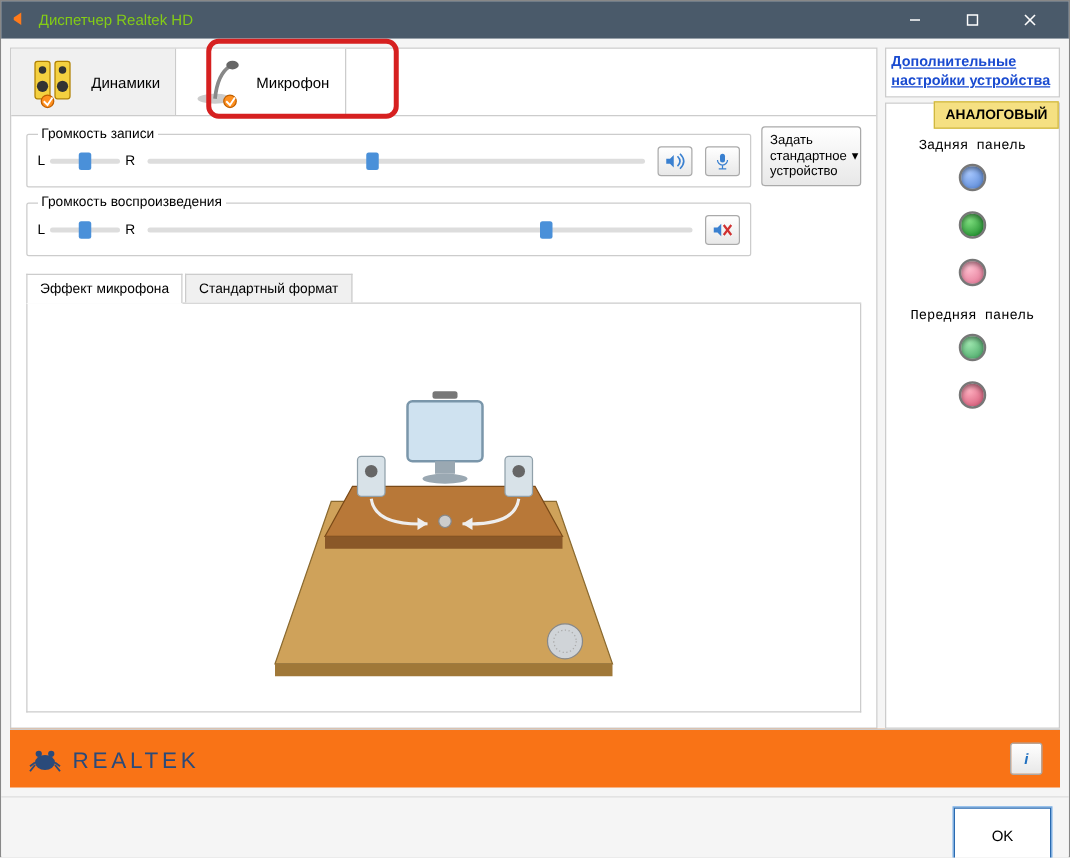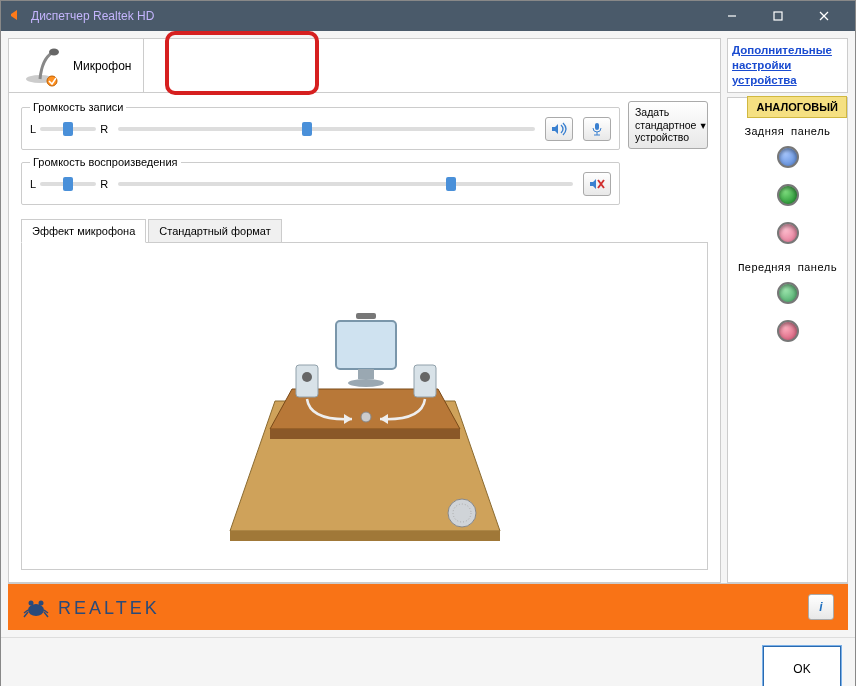--- a/index.html
+++ b/index.html
@@ -1,25 +1,25 @@
 <!DOCTYPE html>
 <html><head>
 <meta charset="utf-8">
 <style>
   * { box-sizing: border-box; margin: 0; padding: 0; }
   body { font-family: "Segoe UI", Tahoma, sans-serif; font-size: 12px; background: #fff; width: 856px; height: 686px; position: relative; }
   .window { width: 856px; height: 686px; border: 1px solid #888; background: #fff; display: flex; flex-direction: column; }
-  .titlebar { background: #4a5a6a; color: #c4b5fd; height: 30px; display: flex; align-items: center; padding: 0 8px; }
+  .titlebar { background: #4a5a6a; color: #84cc16; height: 30px; display: flex; align-items: center; padding: 0 8px; }
   .titlebar .icon { width: 16px; height: 16px; margin-right: 6px; }
   .titlebar .title { flex: 1; font-size: 12px; }
   .titlebar .win-btn { width: 46px; height: 30px; display: flex; align-items: center; justify-content: center; color: #fff; }
   .content { flex: 1; display: flex; flex-direction: column; padding: 7px; background: #f5f5f5; }
   .cols { flex: 1; display: flex; gap: 6px; }
   .main { flex: 1; background: #fff; border: 1px solid #ccc; display: flex; flex-direction: column; }
-  .side { width: 121px; display: flex; flex-direction: column; gap: 4px; }
+  .side { width: 140px; display: flex; flex-direction: column; gap: 4px; }
   .side-top { background: #fff; border: 1px solid #ccc; padding: 4px; text-align: left; }
   .side-top a { color: #1a4bd0; text-decoration: underline; font-size: 11.5px; font-weight: bold; line-height: 1.3; display: block; }
   .side-panel { flex: 1; background: #fff; border: 1px solid #ccc; position: relative; padding: 6px; }
   .analog-tab { position: absolute; top: 0; right: 0; transform: translateY(-2px); }
   .analog-tab-inner { background: #f5e082; padding: 4px 8px; font-weight: bold; font-size: 11px; border: 1px solid #d0b840; }
   .panel-label { font-size: 11px; margin-top: 22px; margin-bottom: 8px; text-align: center; font-family: Liberation Mono, monospace; }
   .jacks { display: flex; flex-direction: column; align-items: center; gap: 16px; margin-bottom: 18px; }
   .jack { width: 22px; height: 22px; border-radius: 50%; border: 2px solid #777; box-shadow: inset 0 2px 4px rgba(0,0,0,0.4); }
   .jack.blue { background: radial-gradient(circle at 35% 30%, #a8c8ff, #5080d0); }
   .jack.green { background: radial-gradient(circle at 35% 30%, #80e080, #108020); }
@@ -97,20 +97,35 @@
         </svg>
       </div>
   </div>
 
   <div class="content">
     <div class="cols">
 
       <div class="main">
 
         <div class="devtabs">
+          <div class="devtab inactive">
+            <div class="devtab-icon">
+              <svg width="44" height="42" viewBox="0 0 44 42">
+                <rect x="6" y="4" width="12" height="30" rx="2" fill="#f4d040" stroke="#b08000"></rect>
+                <circle cx="12" cy="11" r="3" fill="#333"></circle>
+                  <circle cx="12" cy="24" r="4.5" fill="#333"></circle>
+                <rect x="22" y="4" width="12" height="30" rx="2" fill="#f4d040" stroke="#b08000"></rect>
+                <circle cx="28" cy="11" r="3" fill="#333"></circle>
+                  <circle cx="28" cy="24" r="4.5" fill="#333"></circle>
+                <circle cx="16" cy="36" r="5" fill="#ff9020" stroke="#c06000"></circle>
+                  <path d="M13 36 l3 3 l4-6" stroke="#fff" stroke-width="1.5" fill="none"></path>
+              </svg>
+            </div>
+            <span>Динамики</span>
+          </div>
           <div class="devtab active">
             <div class="devtab-icon">
               <svg width="44" height="42" viewBox="0 0 44 42">
                 <ellipse cx="18" cy="34" rx="14" ry="4" fill="#ccc"></ellipse>
                 <path d="M18 34 Q20 14 30 8" stroke="#888" stroke-width="3" fill="none"></path>
                 <ellipse cx="32" cy="7" rx="5" ry="3.5" fill="#666"></ellipse>
                 <circle cx="30" cy="36" r="5" fill="#ff9020" stroke="#c06000"></circle>
                   <path d="M27 36 l3 3 l4-6" stroke="#fff" stroke-width="1.5" fill="none"></path>
               </svg>
             </div>

